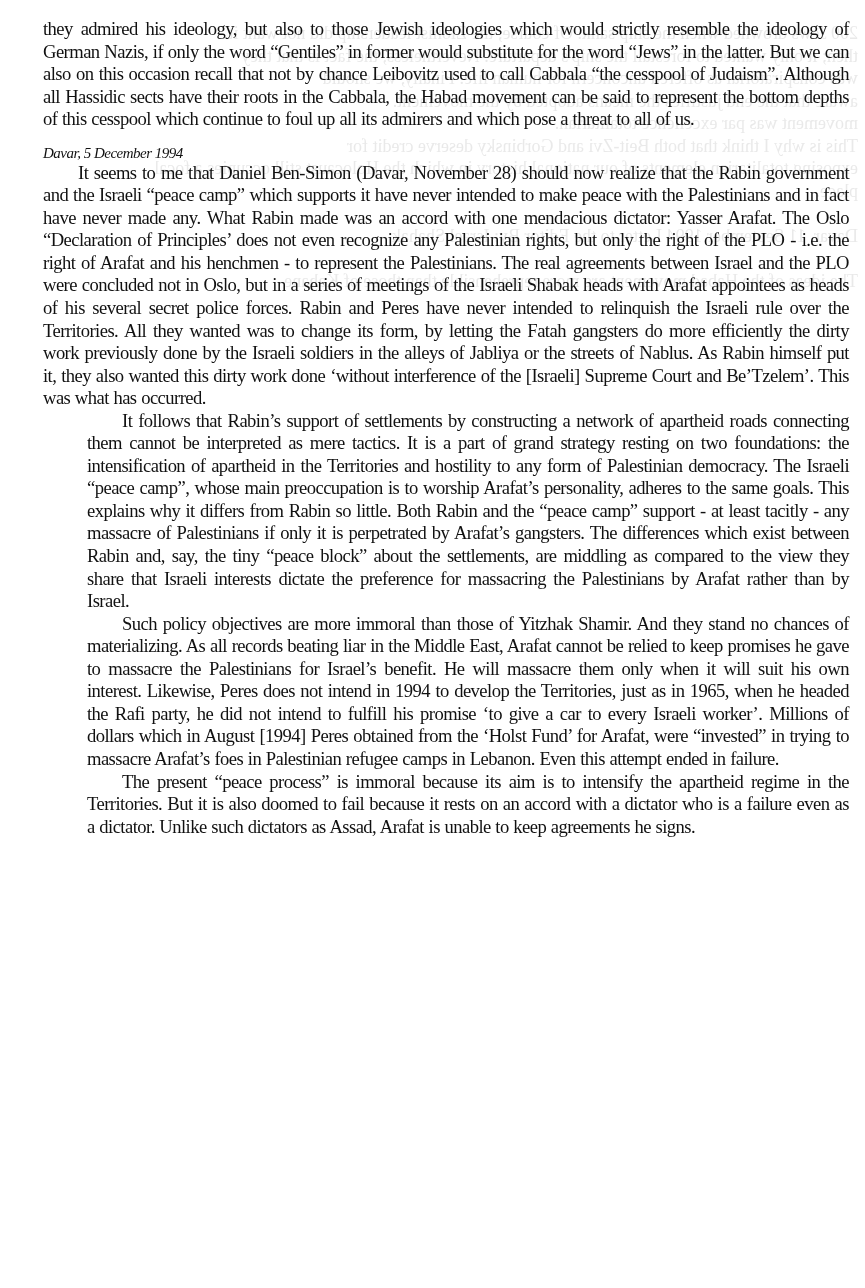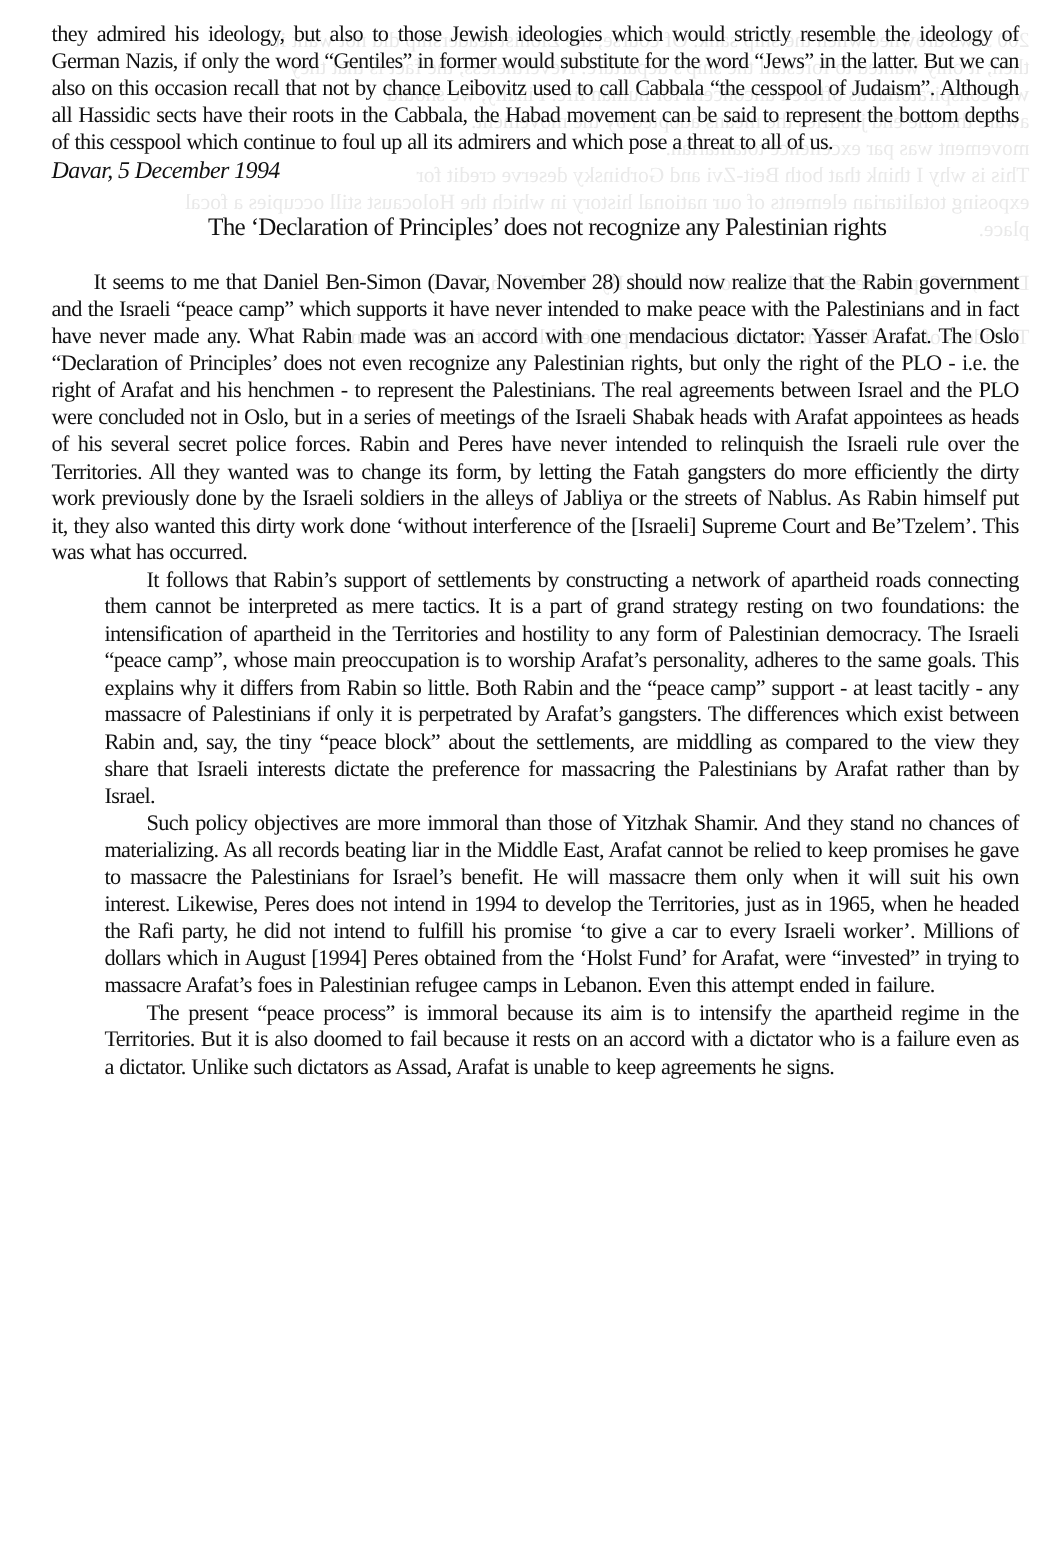--- a/index.html
+++ b/index.html
@@ -25,21 +25,22 @@
       margin: 0;
       letter-spacing: -0.55px;
       word-spacing: 0.5px;
     }
     .para.indent { text-indent: 35px; }
     .para + .para { margin-top: 0; margin-left: 44px; }
     .signoff {
       display: flex;
       justify-content: space-between;
       align-items: baseline;
-      font-size: 20px;
+      margin-top: 14px;
+      font-size: 15px;
       letter-spacing: -0.5px;
     }
     .signoff .date { font-style: italic; }
     .signoff .byline { color: #222; padding-right: 1px; }
     .headline {
       text-align: center;
       font-size: 21px;
       letter-spacing: -0.6px;
       margin-top: 23px;
       margin-bottom: 23px;
@@ -81,21 +82,20 @@
   <div>The ideas of the Habad movement are more reprehensible than those of Kahane</div>
 </div>
 
 <div class="page content-layer">
   <p class="para">they admired his ideology, but also to those Jewish ideologies which would strictly resemble the ideology of German Nazis, if only the word “Gentiles” in former would substitute for the word “Jews” in the latter. But we can also on this occasion recall that not by chance Leibovitz used to call Cabbala “the cesspool of Judaism”. Although all Hassidic sects have their roots in the Cabbala, the Habad movement can be said to represent the bottom depths of this cesspool which continue to foul up all its admirers and which pose a threat to all of us.</p>
 
   <div class="signoff">
     <span class="date">Davar, 5 December 1994</span>
   </div>
 
-  <div class="headline">The ‘Declaration of Principles’ does not recognize any Palestinian rights</div>
 
   <div>
     <p class="para indent">It seems to me that Daniel Ben-Simon (Davar, November 28) should now realize that the Rabin government and the Israeli “peace camp” which supports it have never intended to make peace with the Palestinians and in fact have never made any. What Rabin made was an accord with one mendacious dictator: Yasser Arafat. The Oslo “Declaration of Principles’ does not even recognize any Palestinian rights, but only the right of the PLO - i.e. the right of Arafat and his henchmen - to represent the Palestinians. The real agreements between Israel and the PLO were concluded not in Oslo, but in a series of meetings of the Israeli Shabak heads with Arafat appointees as heads of his several secret police forces. Rabin and Peres have never intended to relinquish the Israeli rule over the Territories. All they wanted was to change its form, by letting the Fatah gangsters do more efficiently the dirty work previously done by the Israeli soldiers in the alleys of Jabliya or the streets of Nablus. As Rabin himself put it, they also wanted this dirty work done ‘without interference of the [Israeli] Supreme Court and Be’Tzelem’. This was what has occurred.</p>
     <p class="para indent">It follows that Rabin’s support of settlements by constructing a network of apartheid roads connecting them cannot be interpreted as mere tactics. It is a part of grand strategy resting on two foundations: the intensification of apartheid in the Territories and hostility to any form of Palestinian democracy. The Israeli “peace camp”, whose main preoccupation is to worship Arafat’s personality, adheres to the same goals. This explains why it differs from Rabin so little. Both Rabin and the “peace camp” support - at least tacitly - any massacre of Palestinians if only it is perpetrated by Arafat’s gangsters. The differences which exist between Rabin and, say, the tiny “peace block” about the settlements, are middling as compared to the view they share that Israeli interests dictate the preference for massacring the Palestinians by Arafat rather than by Israel.</p>
     <p class="para indent">Such policy objectives are more immoral than those of Yitzhak Shamir. And they stand no chances of materializing. As all records beating liar in the Middle East, Arafat cannot be relied to keep promises he gave to massacre the Palestinians for Israel’s benefit. He will massacre them only when it will suit his own interest. Likewise, Peres does not intend in 1994 to develop the Territories, just as in 1965, when he headed the Rafi party, he did not intend to fulfill his promise ‘to give a car to every Israeli worker’. Millions of dollars which in August [1994] Peres obtained from the ‘Holst Fund’ for Arafat, were “invested” in trying to massacre Arafat’s foes in Palestinian refugee camps in Lebanon. Even this attempt ended in failure.</p>
     <p class="para indent">The present “peace process” is immoral because its aim is to intensify the apartheid regime in the Territories. But it is also doomed to fail because it rests on an accord with a dictator who is a failure even as a dictator. Unlike such dictators as Assad, Arafat is unable to keep agreements he signs.</p>
   </div>
 </div>
 
 </body></html>

